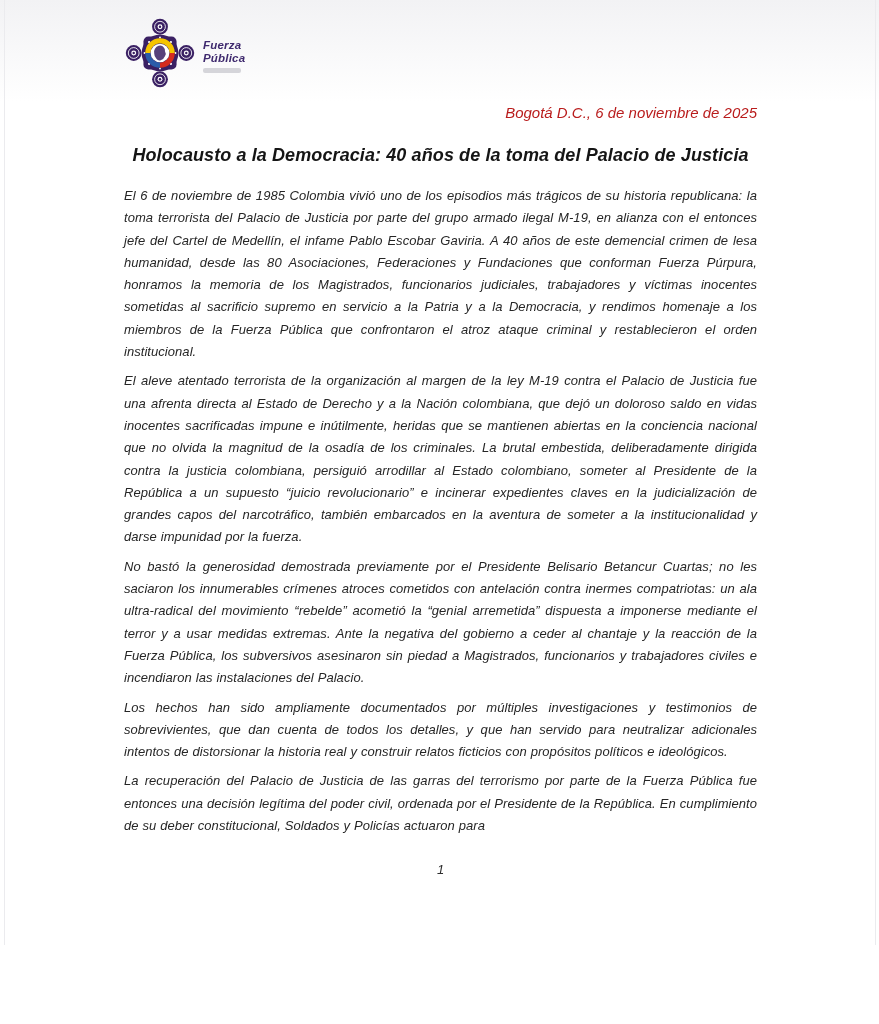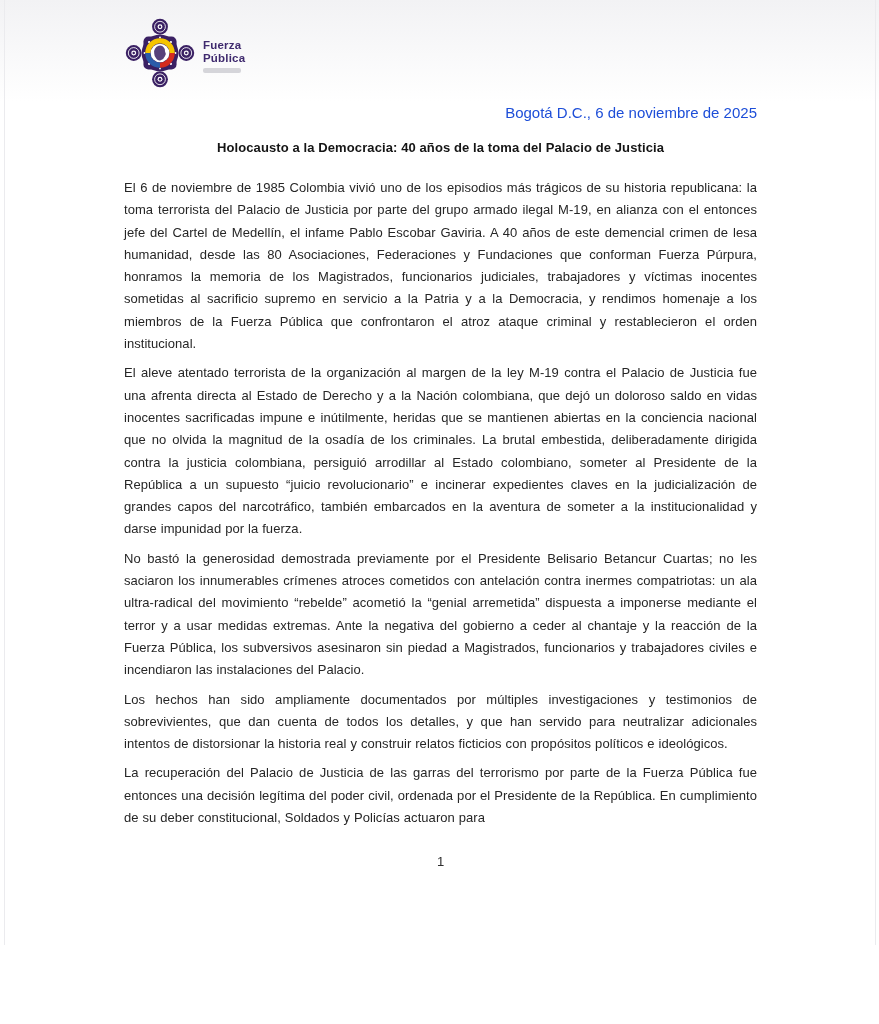--- a/index.html
+++ b/index.html
@@ -8,20 +8,21 @@
     width: 879px; height: 1024px;
     font-family: "Liberation Sans", "DejaVu Sans", sans-serif;
     overflow: hidden;
     position: relative;
   }
   .page {
     position: relative;
     width: 879px; height: 945px;
     background: #ffffff;
     overflow: hidden;
+    font-style: italic;
   }
   
   .scan-top-band {
     position: absolute; top: 0; left: 0; right: 0; height: 120px;
     background: linear-gradient(180deg, #f2f2f4 0%, rgba(255,255,255,0) 85%);
     pointer-events: none;
   }
   .edge { position: absolute; top: 0; bottom: 0; width: 1px; background: #ebebee; }
   .edge-left  { left: 4px; }
   .edge-right { right: 3px; }
@@ -39,26 +40,26 @@
   .brand-tagline {
     margin-top: 4px; width: 38px; height: 5px;
     background: #d5d5da; border-radius: 2px; filter: blur(0.4px);
   }
 
   
   .date-line {
     margin-top: 13px;
     text-align: right;
     font-size: 15px; line-height: 22px;
-    color: #1d4ed8;
+    color: #b91c1c;
   }
   .doc-title {
-    margin-top: 12px;
+    margin-top: 20px;
     text-align: center;
-    font-size: 13px; line-height: 23px;
+    font-size: 18px; line-height: 23px;
     font-weight: 700;
     color: #151515;
     letter-spacing: 0.1px;
   }
   .doc-body { margin-top: 18px; }
   .doc-body p {
     font-size: 13px;
     line-height: 22.3px;
     text-align: justify;
     color: #262626;

